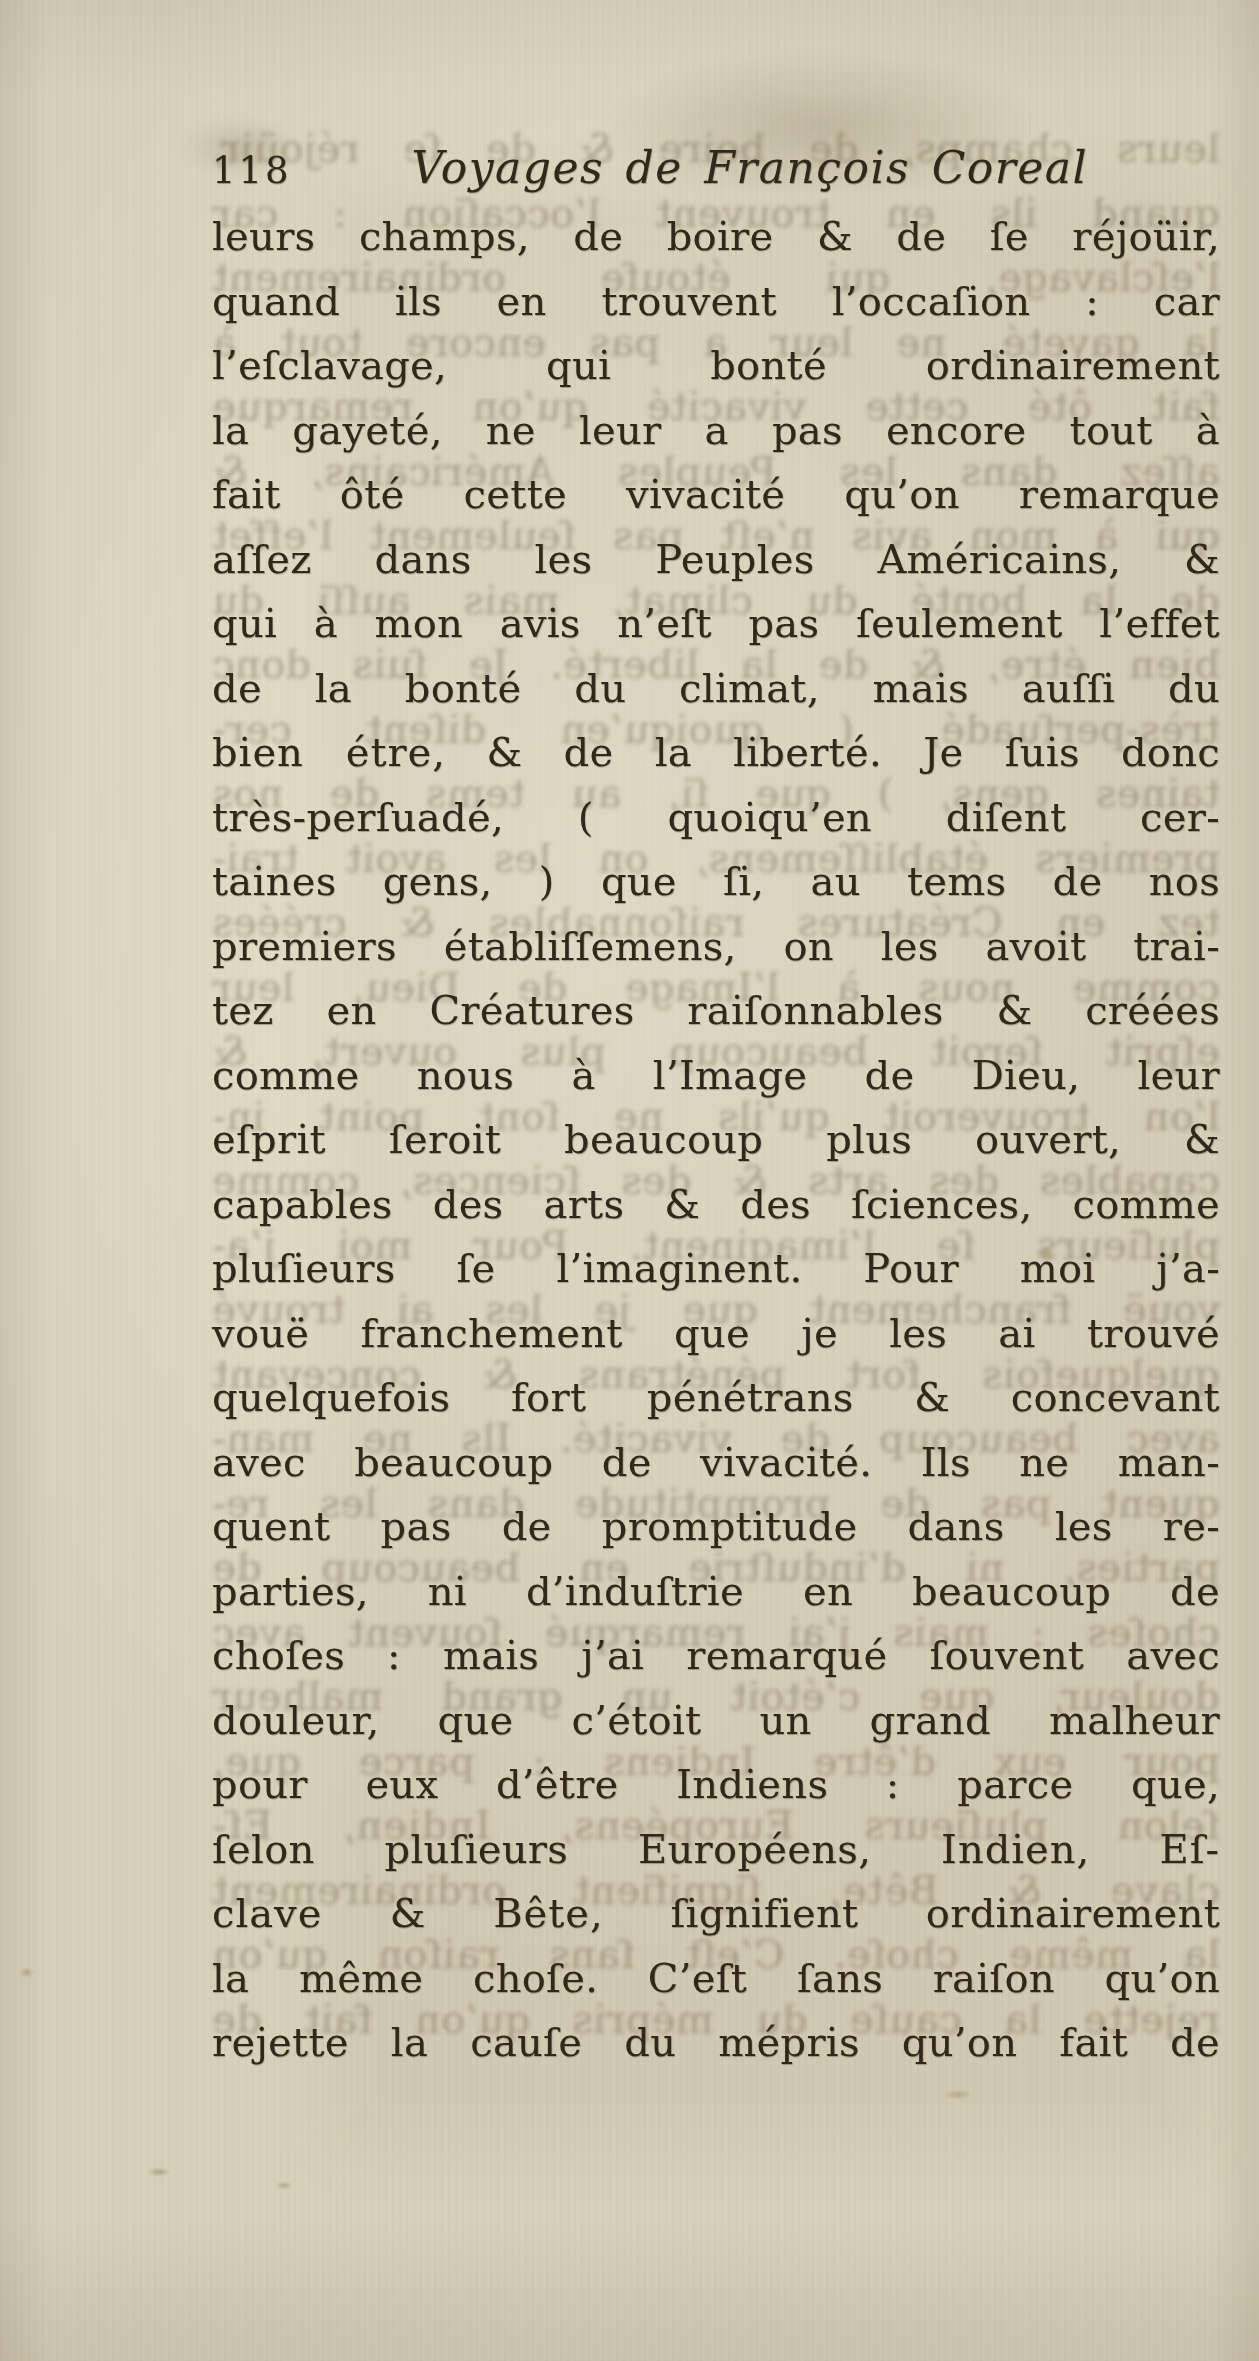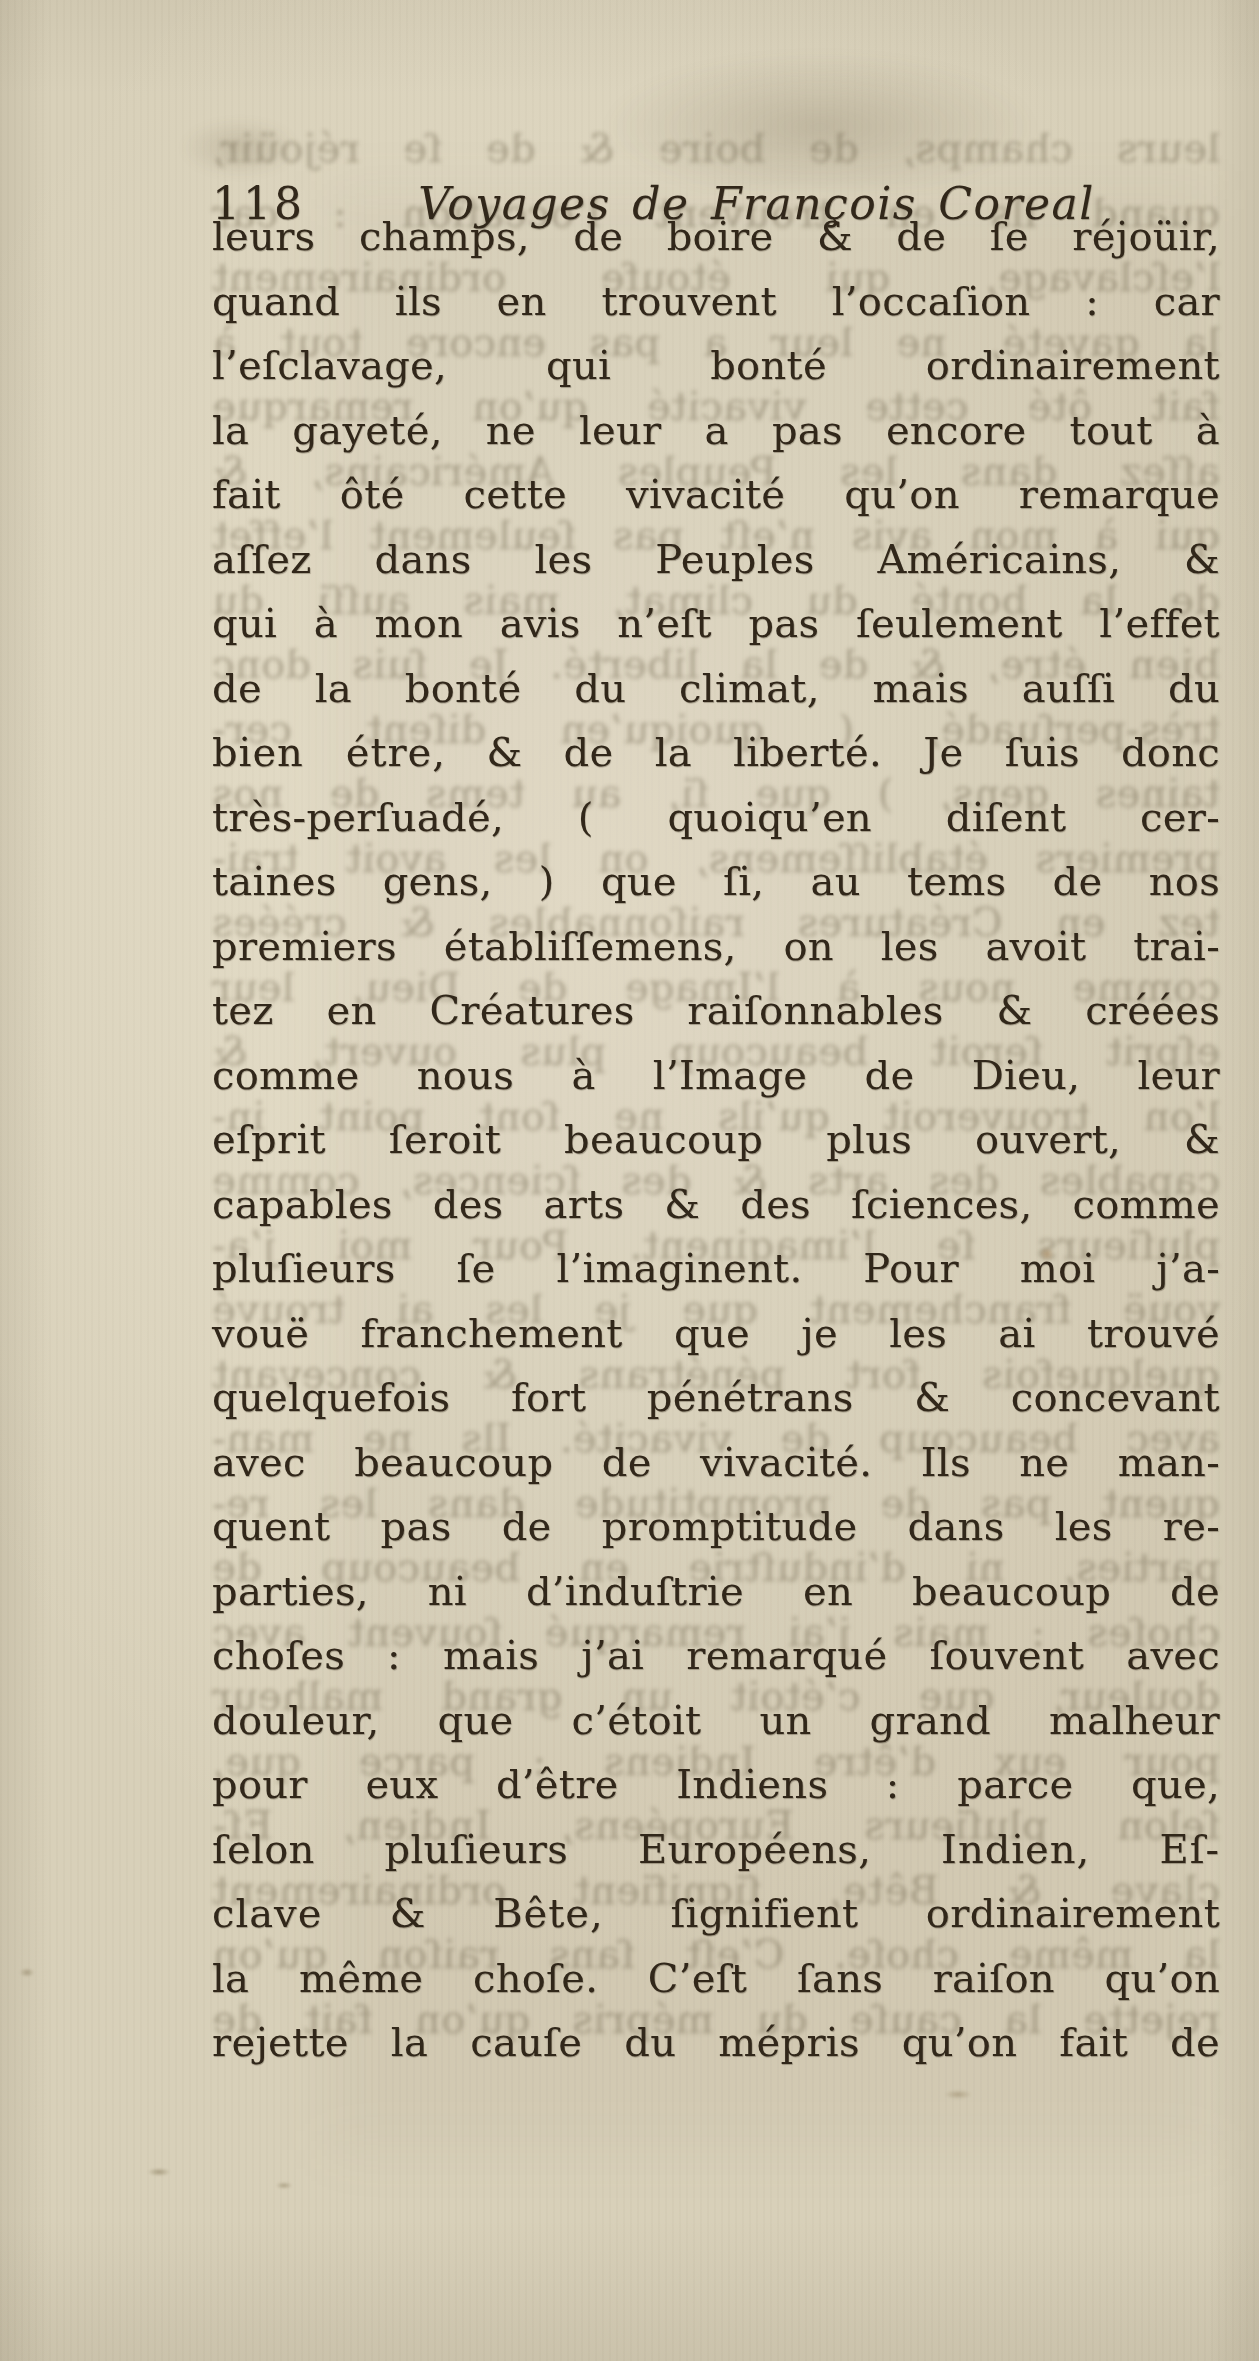--- a/index.html
+++ b/index.html
@@ -39,34 +39,33 @@
   .content{
     position:absolute; left:212px; top:142px; width:1008px;
     z-index:2;
     color:#31271a;
   }
   .header{
     display:flex; align-items:baseline;
     height:52px;
   }
   .pagenum{
-    font-size:44px;
+    font-size:37px;
     letter-spacing:3px;
     text-shadow:0.6px 0.8px 0.7px rgba(49,39,26,0.35);
   }
   .title{
     flex:1;
     text-align:center;
     font-style:italic;
     font-size:44px;
     letter-spacing:1.5px;
     word-spacing:6px;
     transform:translateX(-6px);
     text-shadow:0.6px 0.8px 0.7px rgba(49,39,26,0.35);
-    margin-top:36px;
   }
   .body{ padding-top:10px; }
 
   .textline{
     font-size:40px;
     line-height:64.5px;
     height:64.5px;
     letter-spacing:0.3px;
     text-align:justify;
     text-align-last:justify;

